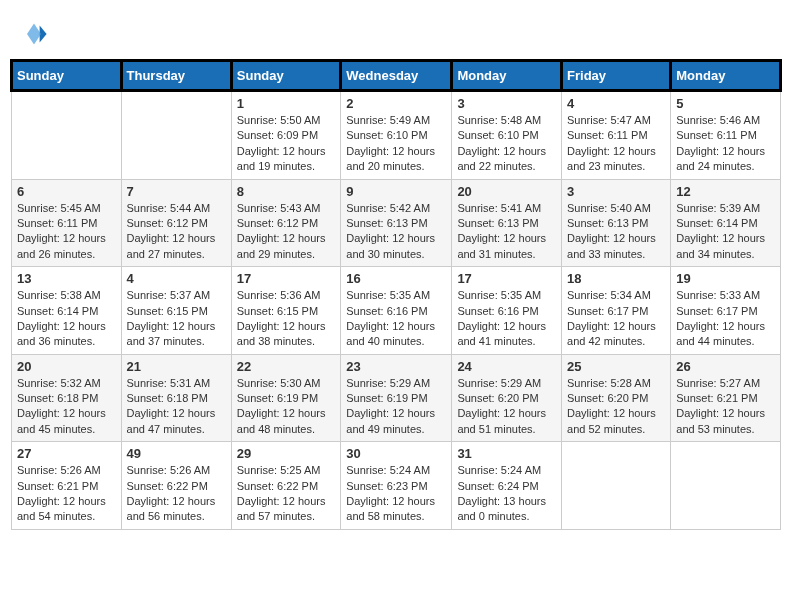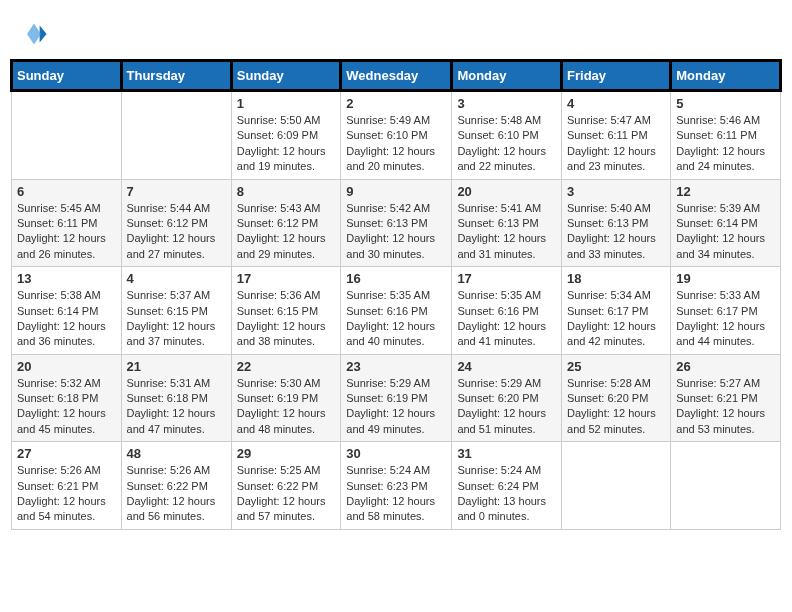--- a/index.html
+++ b/index.html
@@ -244,21 +244,21 @@
           <span class="day-num">26</span>
           <div class="day-info">Sunrise: 5:27 AM<br>Sunset: 6:21 PM<br>Daylight: 12 hours<br>and 53 minutes.</div>
         </td>
       </tr>
       <tr>
         <td>
           <span class="day-num">27</span>
           <div class="day-info">Sunrise: 5:26 AM<br>Sunset: 6:21 PM<br>Daylight: 12 hours<br>and 54 minutes.</div>
         </td>
         <td>
-          <span class="day-num">48</span>
+          <span class="day-num">49</span>
           <div class="day-info">Sunrise: 5:26 AM<br>Sunset: 6:22 PM<br>Daylight: 12 hours<br>and 56 minutes.</div>
         </td>
         <td>
           <span class="day-num">29</span>
           <div class="day-info">Sunrise: 5:25 AM<br>Sunset: 6:22 PM<br>Daylight: 12 hours<br>and 57 minutes.</div>
         </td>
         <td>
           <span class="day-num">30</span>
           <div class="day-info">Sunrise: 5:24 AM<br>Sunset: 6:23 PM<br>Daylight: 12 hours<br>and 58 minutes.</div>
         </td>

